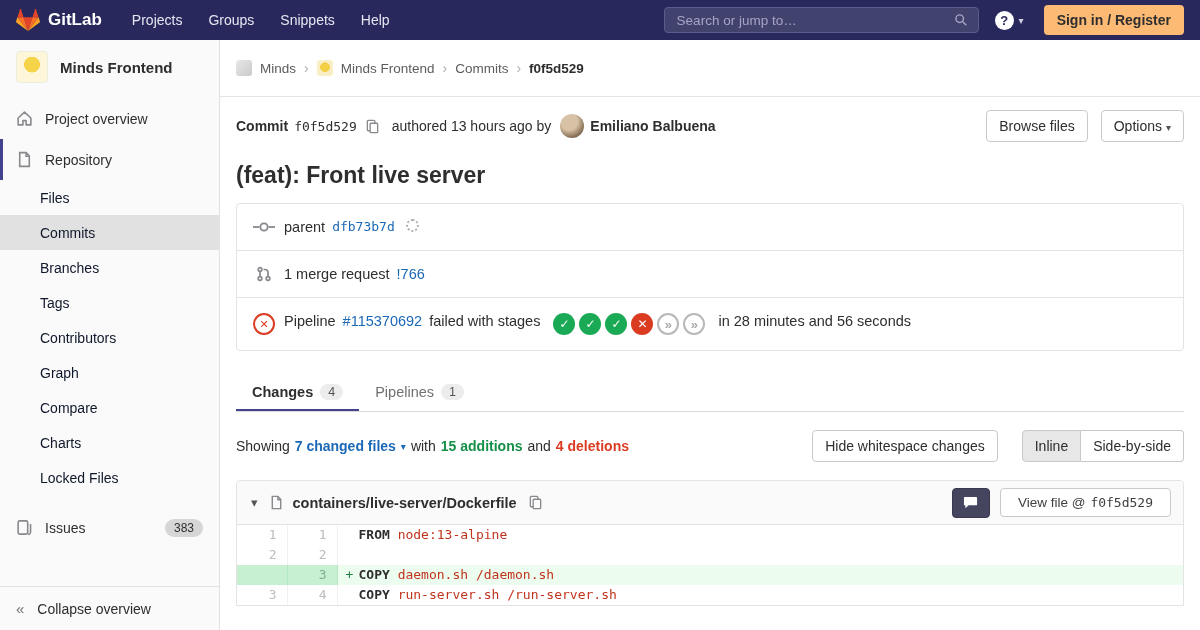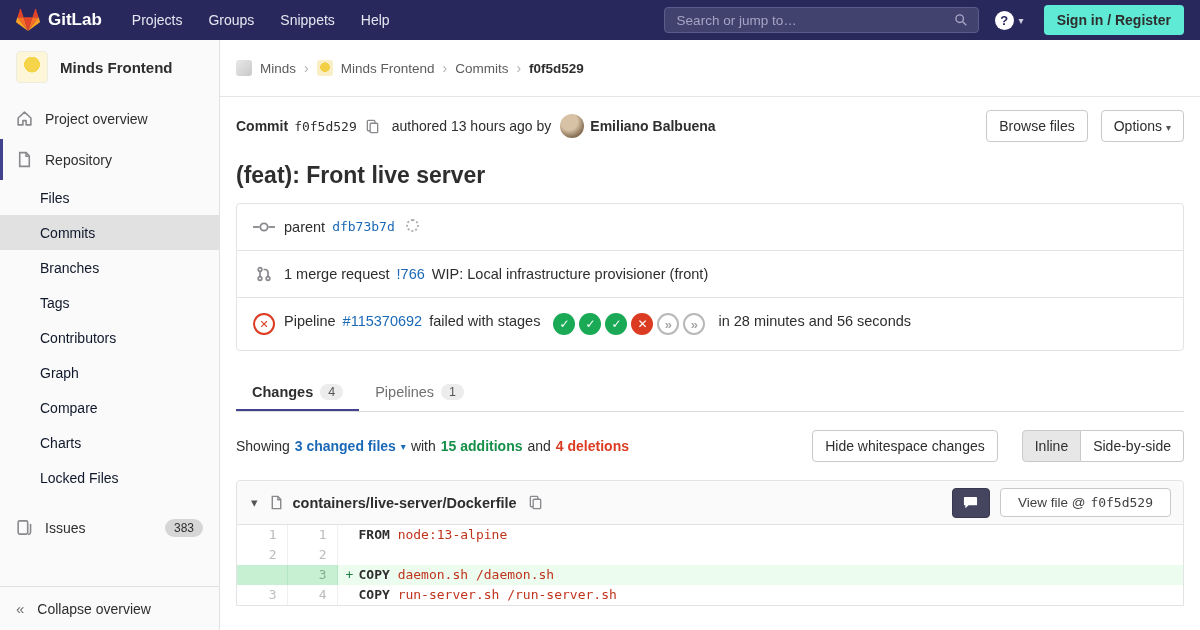--- a/index.html
+++ b/index.html
@@ -26,21 +26,21 @@
     background: rgba(255,255,255,.12); border-radius: 4px; display: flex; align-items: center;
     padding: 0 10px; margin-right: 16px; }
   .search-wrap input { flex: 1; background: transparent; border: none; outline: none;
     color: #d7d7e8; font-size: 13.5px; font-family: inherit; }
   .search-wrap input::placeholder { color: #a5a5c5; }
   .search-wrap svg { width: 14px; height: 14px; }
   .help-menu { display: flex; align-items: center; gap: 5px; margin-right: 20px; cursor: pointer; }
   .help-circle { width: 19px; height: 19px; border-radius: 50%; background: #fff; color: #28285c;
     font-weight: 700; font-size: 13px; display: flex; align-items: center; justify-content: center; }
   .help-menu .caret { color: #cfcfe2; font-size: 10px; }
-  .signin { background: #5eead4; color: #2e2e2e; font-weight: 600; font-size: 14px; border: none;
+  .signin { background: #fdba74; color: #2e2e2e; font-weight: 600; font-size: 14px; border: none;
     border-radius: 4px; padding: 7px 13px; cursor: pointer; }
 
   
   .sidebar { position: absolute; top: 40px; left: 0; width: 220px; bottom: 0;
     background: #fafafa; border-right: 1px solid #e1e1e1; }
   .project-header { display: flex; align-items: center; gap: 12px; padding: 11px 16px 11px; cursor: pointer; }
   .project-avatar { width: 32px; height: 32px; border-radius: 4px; border: 1px solid #ececdf; flex: none;
     background: radial-gradient(circle at 50% 42%, #f6d44a 0 34%, #fdf6d8 35% 100%); }
   .project-name { font-weight: 700; font-size: 15px; color: #2e2e2e; }
   .side-nav { margin-top: 4px; }
@@ -281,21 +281,20 @@
       <div class="info-row">
         <svg viewBox="0 0 16 16" fill="none" stroke="#89888d" stroke-width="1.7">
           <circle cx="4" cy="3.5" r="1.8"></circle>
             <circle cx="4" cy="12.5" r="1.8"></circle>
             <circle cx="12" cy="12.5" r="1.8"></circle>
           <path d="M4 5.5v5"></path>
             <path d="M7.5 3.5h1.5a3 3 0 0 1 3 3v4"></path>
         </svg>
         <span>1 merge request</span>
         <a class="link">!766</a>
-        <span>WIP: Local infrastructure provisioner (front)</span>
       </div>
       <div class="info-row">
         <span class="status-failed-icon">✕</span>
         <span>Pipeline</span>
         <a class="link">#115370692</a>
         <span>failed with stages</span>
         <span class="stages">
             <span class="stage passed">✓</span>
             <span class="stage passed">✓</span>
             <span class="stage passed">✓</span>
@@ -314,21 +313,21 @@
       </div>
       <div class="tab">
         <span>Pipelines</span>
         <span class="pill">1</span>
       </div>
     </div>
 
     <div class="summary-row">
       <span>Showing</span>
       <a class="changed-files">
-        <span>3 changed files</span>
+        <span>7 changed files</span>
         <span class="caret">▾</span>
       </a>
       <span>with</span>
       <span class="additions">15 additions</span>
       <span>and</span>
       <span class="deletions">4 deletions</span>
       <div class="summary-buttons">
         <button class="btn">Hide whitespace changes</button>
         <div class="btn-group">
           <button class="btn active">Inline</button>

